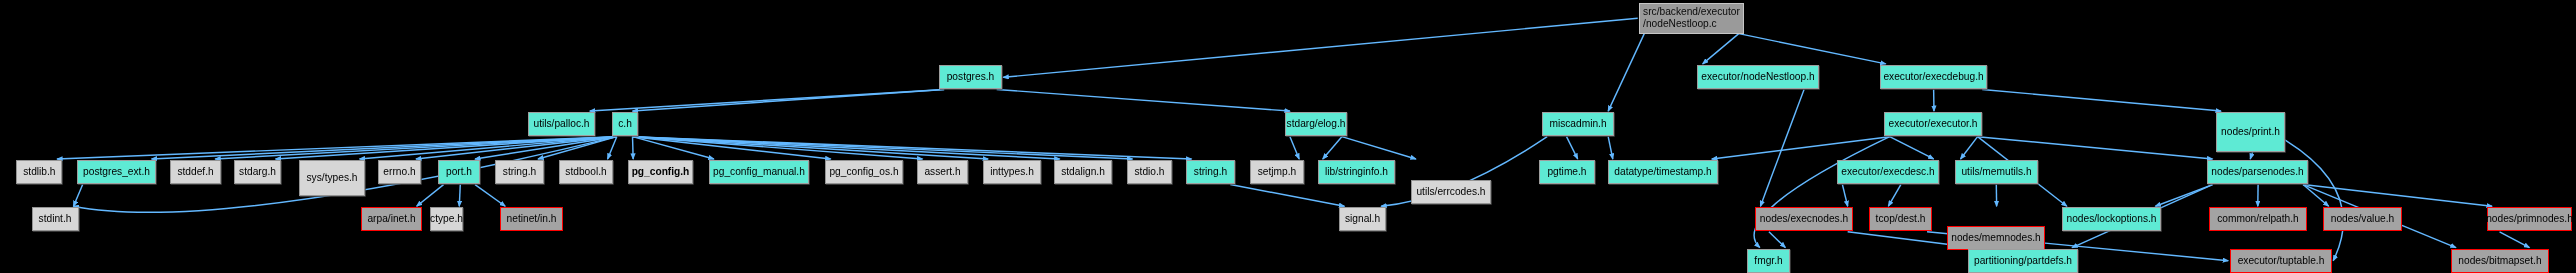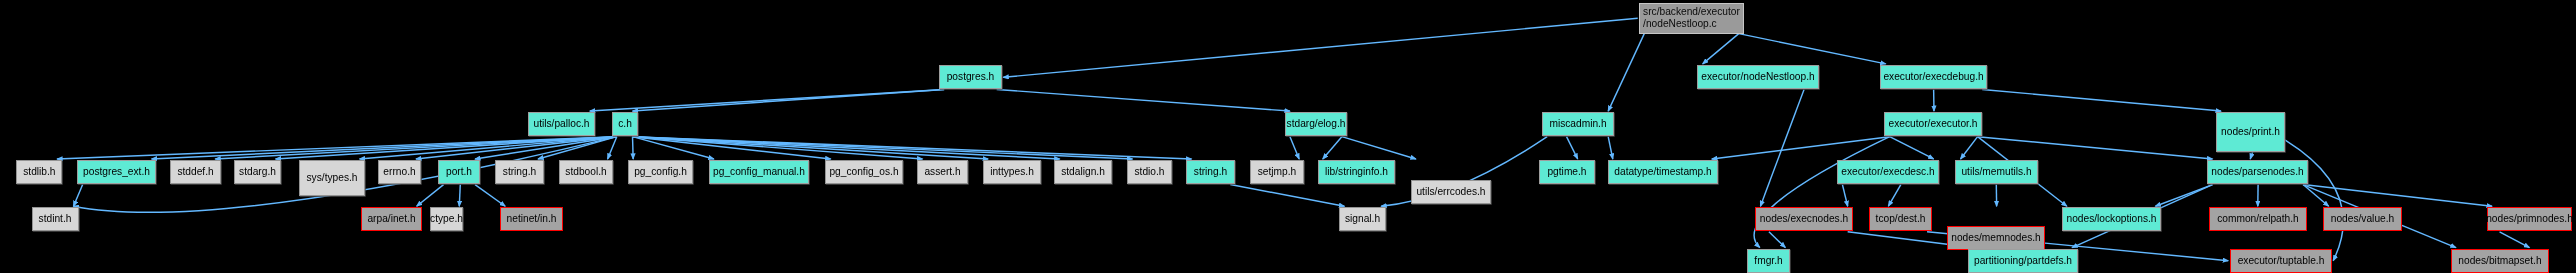--- a/index.html
+++ b/index.html
@@ -101,21 +101,21 @@
       <div class="node linked" style="left: 2216px; top: 112px; width: 69px; height: 40px;">nodes/print.h</div>
       <div class="node system" style="left: 16.4px; top: 160px; width: 46px; height: 24px;">stdlib.h</div>
       <div class="node linked" style="left: 77px; top: 160px; width: 79px; height: 24px;">postgres_ext.h</div>
       <div class="node system" style="left: 170px; top: 160px; width: 51px; height: 24px;">stddef.h</div>
       <div class="node system" style="left: 234px; top: 160px; width: 47px; height: 24px;">stdarg.h</div>
       <div class="node system" style="left: 299px; top: 160px; width: 66px; height: 36px;">sys/types.h</div>
       <div class="node system" style="left: 378px; top: 160px; width: 43px; height: 24px;">errno.h</div>
       <div class="node linked" style="left: 438px; top: 160px; width: 42px; height: 24px;">port.h</div>
       <div class="node system" style="left: 495px; top: 160px; width: 49px; height: 24px;">string.h</div>
       <div class="node system" style="left: 559px; top: 160px; width: 54px; height: 24px;">stdbool.h</div>
-      <div class="node system" style="left: 628px; top: 160px; width: 65px; height: 24px;">pg_config.h</div>
+      <div class="node system" style="left: 628px; top: 160px; width: 65px; height: 24px; font-weight: bold;">pg_config.h</div>
       <div class="node linked" style="left: 709px; top: 160px; width: 100px; height: 24px;">pg_config_manual.h</div>
       <div class="node system" style="left: 825px; top: 160px; width: 78px; height: 24px;">pg_config_os.h</div>
       <div class="node system" style="left: 917px; top: 160px; width: 51px; height: 24px;">assert.h</div>
       <div class="node system" style="left: 983px; top: 160px; width: 58px; height: 24px;">inttypes.h</div>
       <div class="node system" style="left: 1054px; top: 160px; width: 58px; height: 24px;">stdalign.h</div>
       <div class="node system" style="left: 1127px; top: 160px; width: 45px; height: 24px;">stdio.h</div>
       <div class="node linked" style="left: 1186px; top: 160px; width: 49px; height: 24px;">string.h</div>
       <div class="node system" style="left: 1250px; top: 160px; width: 54px; height: 24px;">setjmp.h</div>
       <div class="node linked" style="left: 1318px; top: 160px; width: 77px; height: 24px;">lib/stringinfo.h</div>
       <div class="node system" style="left: 1411px; top: 160px; width: 80px; height: 24px; margin-top: 20px;">utils/errcodes.h</div>

